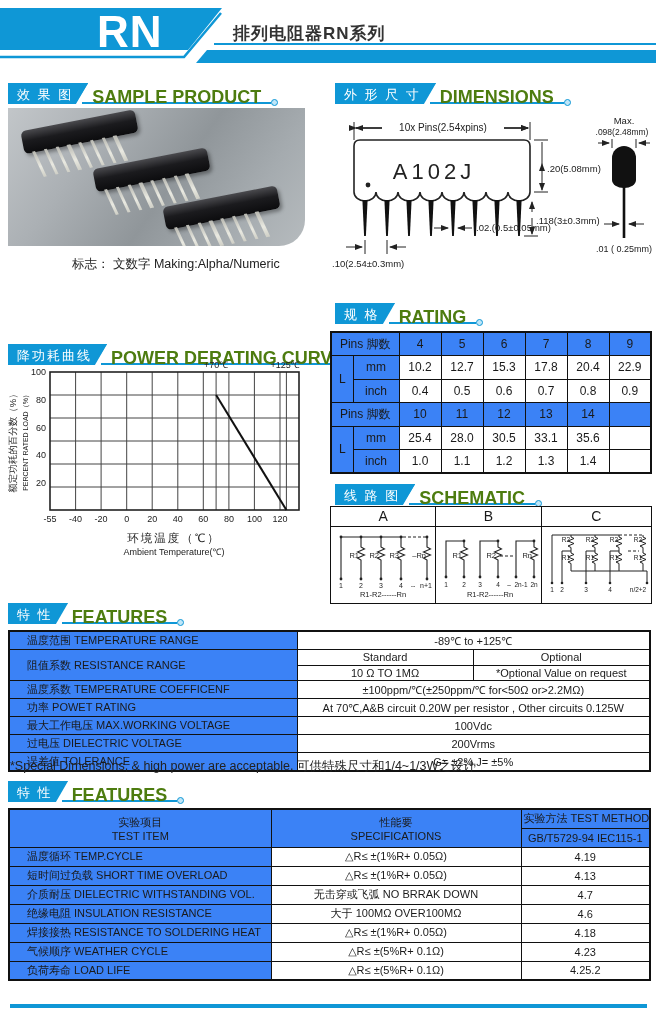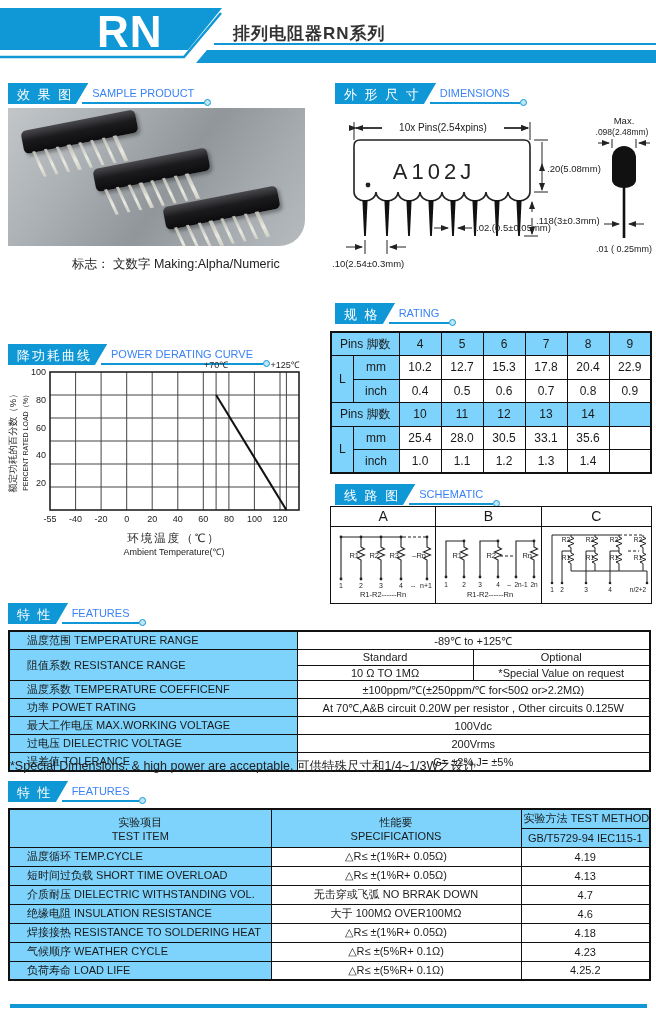--- a/index.html
+++ b/index.html
@@ -4,34 +4,34 @@
 <style>
 *{margin:0;padding:0;box-sizing:border-box}
 html,body{width:656px;height:1024px;background:#fff}
 body{font-family:"Liberation Sans",sans-serif;color:#1a1a1a;position:relative;overflow:hidden}
 .abs{position:absolute}
 svg text{font-family:"Liberation Sans",sans-serif}
 
 .sec{position:absolute;display:flex;align-items:stretch;height:21px}
 .sec .cn{background:#0f97d6;color:#fff;font-size:13px;font-weight:normal;letter-spacing:2px;padding:3px 15px 0 9px;clip-path:polygon(0 0,100% 0,calc(100% - 13px) 100%,0 100%);white-space:nowrap}
 .sec .slash{width:3px;background:#0f97d6;transform:skewX(-30deg);margin-left:-9px}
-.sec .en{font-size:11px;font-weight:normal;color:#3b82f6;padding:4px 10px 0 10px;border-bottom:2px solid #0f97d6;position:relative;white-space:nowrap}
+.sec .en{font-size:18px;font-weight:bold;color:#4d7c0f;padding:4px 10px 0 10px;border-bottom:2px solid #0f97d6;position:relative;white-space:nowrap}
 .sec .en::after{content:"";position:absolute;right:-7px;bottom:-4px;width:5px;height:5px;border-radius:50%;background:#bfe6f8;border:1.5px solid #0f97d6}
 
 .photo{position:absolute;left:8px;top:108px;width:297px;height:138px;border-radius:0 0 26px 0;overflow:hidden;
 background:linear-gradient(125deg,#c2c6c9 0%,#abb0b4 28%,#90969a 55%,#a5abaf 78%,#b6bbbe 100%)}
 .chip{position:absolute;transform:rotate(-11deg)}
 .chip .cbody{width:116px;height:23px;background:linear-gradient(180deg,#4a4a4e,#1b1b1e 45%,#0c0c0e);border-radius:5px;box-shadow:2px 3px 4px rgba(0,0,0,.35)}
 .chip .pins{display:flex;gap:8.6px;padding-left:11px;margin-top:-1px;transform:skewX(14deg)}
 .chip .pins i{display:block;width:3.2px;height:27px;background:linear-gradient(180deg,#b9b9b2,#e9e9e1 60%,#cfcfc6)}
 .notes{position:absolute;left:72px;top:256px;font-size:12.5px;line-height:17px;color:#222}
 
 table{border-collapse:collapse;table-layout:fixed;border:2px solid #111}
 td{border:1.2px solid #111;font-size:11px;text-align:center;padding:1px 2px;background:#fff;white-space:nowrap;overflow:hidden}
-td.bl{background:#7dd3fc}
+td.bl{background:#3b82f6}
 .rating td{height:23.5px;font-size:12px}
 .feat td{height:15.5px}
 .feat td.item,.test td.item{text-align:left;padding-left:17px}
 .test td{height:19px}
 .test .hdr{font-size:11px}
 
 .schem{position:absolute;left:330px;top:506px;width:322px;display:flex;border:1.6px solid #111;background:#fff}
 .panel{border-right:1.3px solid #111}
 .panel:last-child{border-right:none}
 .panel .plabel{text-align:center;font-size:14px;height:20px;border-bottom:1.3px solid #111;padding-top:1px}
@@ -452,21 +452,21 @@
     <td class="bl item">温度范围 TEMPERATURE RANGE</td>
     <td colspan="2">-89℃  to  +125℃</td>
   </tr>
   <tr>
     <td class="bl item" rowspan="2">阻值系数 RESISTANCE RANGE</td>
     <td>Standard</td>
     <td>Optional</td>
   </tr>
   <tr>
     <td>10 Ω  TO  1MΩ</td>
-    <td>*Special Value on request</td>
+    <td>*Optional Value on request</td>
   </tr>
   <tr>
     <td class="bl item">温度系数 TEMPERATURE COEFFICENF</td>
     <td colspan="2">±100ppm/℃(±250ppm/℃  for&lt;50Ω  or&gt;2.2MΩ)</td>
   </tr>
   <tr>
     <td class="bl item">功率 POWET RATING</td>
     <td colspan="2">At 70℃,A&amp;B  circuit  0.20W per resistor , Other circuits 0.125W</td>
   </tr>
   <tr>

